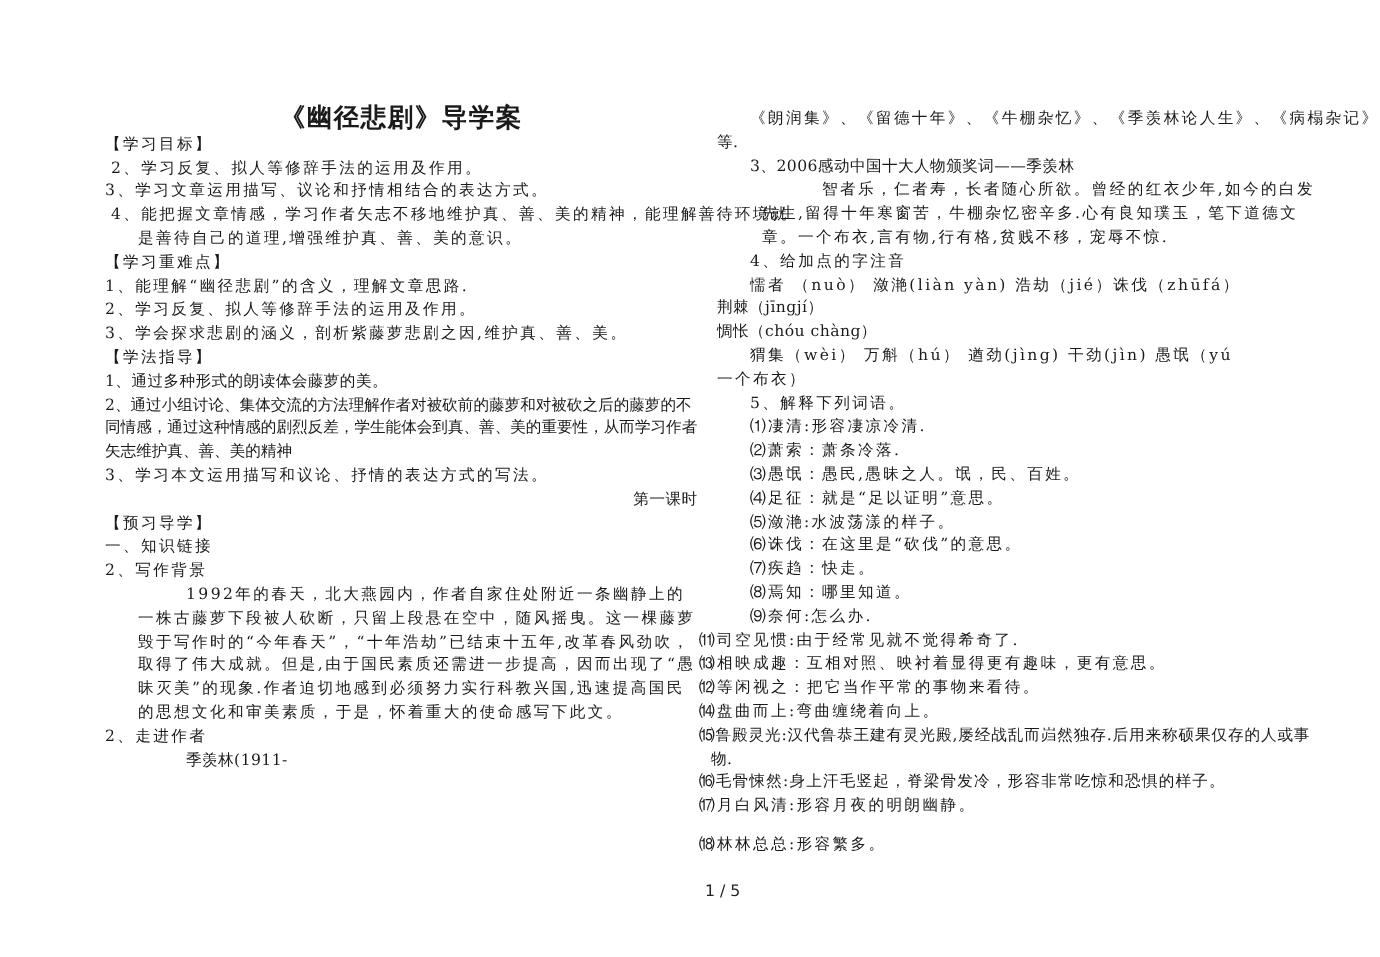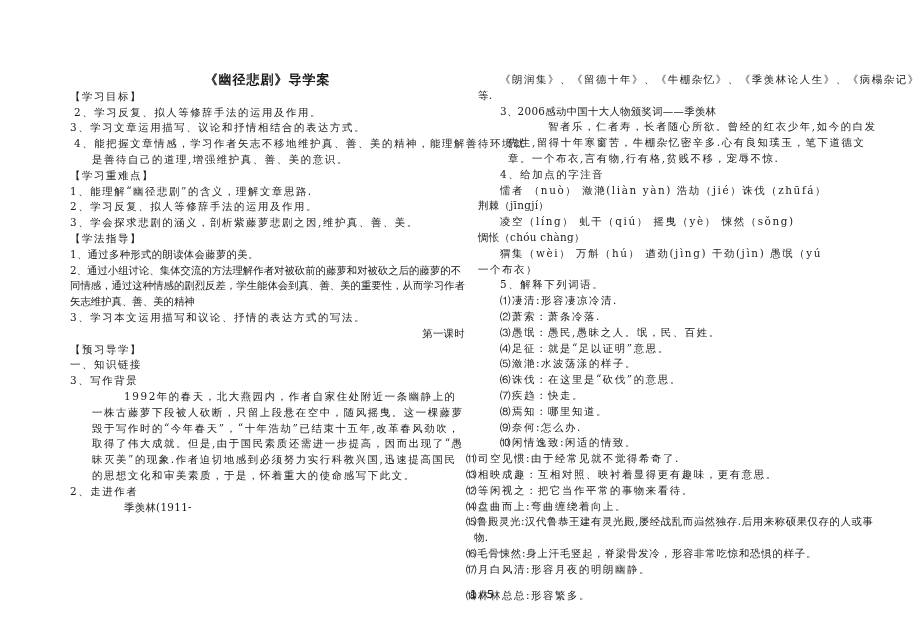--- a/index.html
+++ b/index.html
@@ -4,21 +4,21 @@
 <style>
   html, body { margin:0; padding:0; background:#ffffff; }
   body { width:920px; height:638px; position:relative; overflow:hidden;
          font-family:"DejaVu Serif","Liberation Serif",serif; color:#1a1a1a; }
   .page { position:absolute; left:0; top:0; width:920px; height:638px; background:#fff; }
   .col { position:absolute; top:72px; font-size:10.4px; line-height:15.8px; }
   .col-left { left:70px; width:395px; }
   .col-right { left:478px; width:400px; }
   .line { white-space:nowrap; letter-spacing:0.3px; }
   .wrap { white-space:normal; }
-  .title { text-align:center; font-weight:bold; font-size:13px; margin-bottom:1px; letter-spacing:1px;}
+  .title { text-align:center; font-weight:bold; font-size:17px; margin-bottom:1px; letter-spacing:1px;}
   .center { text-align:right; }
   .ind1 { padding-left:4px; }
   .ind2 { padding-left:22px; }
   .ind3 { padding-left:54px; }
   .spaced { letter-spacing:1.6px; }
   .pagenum { position:absolute; left:470px; top:588px; font-family:"DejaVu Sans","Liberation Sans",sans-serif; font-size:10.5px; color:#222; }
 </style>
 </head>
 <body>
 
@@ -35,49 +35,47 @@
     <div class="line spaced">1、能理解“幽径悲剧”的含义，理解文章思路.</div>
     <div class="line spaced">2、学习反复、拟人等修辞手法的运用及作用。</div>
     <div class="line spaced">3、学会探求悲剧的涵义，剖析紫藤萝悲剧之因,维护真、善、美。</div>
     <div class="line spaced">【学法指导】</div>
     <div class="line">1、通过多种形式的朗读体会藤萝的美。</div>
     <div class="wrap">2、通过小组讨论、集体交流的方法理解作者对被砍前的藤萝和对被砍之后的藤萝的不同情感，通过这种情感的剧烈反差，学生能体会到真、善、美的重要性，从而学习作者矢志维护真、善、美的精神</div>
     <div class="line spaced">3、学习本文运用描写和议论、抒情的表达方式的写法。</div>
     <div class="line center">第一课时</div>
     <div class="line spaced">【预习导学】</div>
     <div class="line spaced">一、知识链接</div>
-    <div class="line spaced">3、写作背景</div>
+    <div class="line spaced">2、写作背景</div>
     <div class="wrap spaced" style="padding-left:22px;text-indent:32px;">1992年的春天，北大燕园内，作者自家住处附近一条幽静上的一株古藤萝下段被人砍断，只留上段悬在空中，随风摇曳。这一棵藤萝毁于写作时的“今年春天”，“十年浩劫”已结束十五年,改革春风劲吹，取得了伟大成就。但是,由于国民素质还需进一步提高，因而出现了“愚昧灭美”的现象.作者迫切地感到必须努力实行科教兴国,迅速提高国民的思想文化和审美素质，于是，怀着重大的使命感写下此文。</div>
     <div class="line spaced">2、走进作者</div>
     <div class="line ind3">季羡林(1911-</div>
   </div>
 
   <div class="col col-right">
     <div class="line spaced ind2">《朗润集》、《留德十年》、《牛棚杂忆》、《季羡林论人生》、《病榻杂记》</div>
     <div class="line">等.</div>
     <div class="line ind2">3、2006感动中国十大人物颁奖词——季羡林</div>
     <div class="wrap spaced" style="text-indent:40px;margin-left:30px;">智者乐，仁者寿，长者随心所欲。曾经的红衣少年,如今的白发先生,留得十年寒窗苦，牛棚杂忆密辛多.心有良知璞玉，笔下道德文章。一个布衣,言有物,行有格,贫贱不移，宠辱不惊.</div>
     <div class="line spaced ind2">4、给加点的字注音</div>
     <div class="line spaced ind2">懦者 （nuò） 潋滟(liàn yàn) 浩劫（jié）诛伐（zhūfá）</div>
     <div class="line">荆棘（jīngjí）</div>
-    <div class="line spaced ind2">凌空（líng） 虬干（qiú） 摇曳（yè） 悚然（sǒng)</div>
     <div class="line">惆怅（chóu chàng）</div>
     <div class="line spaced ind2">猬集（wèi） 万斛（hú） 遒劲(jìng) 干劲(jìn) 愚氓（yú</div>
     <div class="line spaced">一个布衣）</div>
     <div class="line spaced ind2">5、解释下列词语。</div>
     <div class="line spaced ind2">⑴凄清:形容凄凉冷清.</div>
     <div class="line spaced ind2">⑵萧索：萧条冷落.</div>
     <div class="line spaced ind2">⑶愚氓：愚民,愚昧之人。氓，民、百姓。</div>
     <div class="line spaced ind2">⑷足征：就是“足以证明”意思。</div>
     <div class="line spaced ind2">⑸潋滟:水波荡漾的样子。</div>
     <div class="line spaced ind2">⑹诛伐：在这里是“砍伐”的意思。</div>
     <div class="line spaced ind2">⑺疾趋：快走。</div>
     <div class="line spaced ind2">⑻焉知：哪里知道。</div>
     <div class="line spaced ind2">⑼奈何:怎么办.</div>
-    <div class="line spaced ind2">⑽闲情逸致:闲适的情致。</div>
     <div class="line spaced" style="margin-left:-12px;">⑾司空见惯:由于经常见就不觉得希奇了.</div>
     <div class="line spaced" style="margin-left:-12px;">⒀相映成趣：互相对照、映衬着显得更有趣味，更有意思。</div>
     <div class="line spaced" style="margin-left:-12px;">⑿等闲视之：把它当作平常的事物来看待。</div>
     <div class="line spaced" style="margin-left:-12px;">⒁盘曲而上:弯曲缠绕着向上。</div>
     <div class="line" style="margin-left:-12px;letter-spacing:0.6px;">⒂鲁殿灵光:汉代鲁恭王建有灵光殿,屡经战乱而岿然独存.后用来称硕果仅存的人或事</div>
     <div class="line" style="margin-left:-4px;">物.</div>
     <div class="line" style="margin-left:-12px;letter-spacing:0.8px;">⒃毛骨悚然:身上汗毛竖起，脊梁骨发冷，形容非常吃惊和恐惧的样子。</div>
     <div class="line spaced" style="margin-left:-12px;">⒄月白风清:形容月夜的明朗幽静。</div>
     <div class="line spaced" style="margin-left:-12px;margin-top:10px;">⒅林林总总:形容繁多。</div>
   </div>

